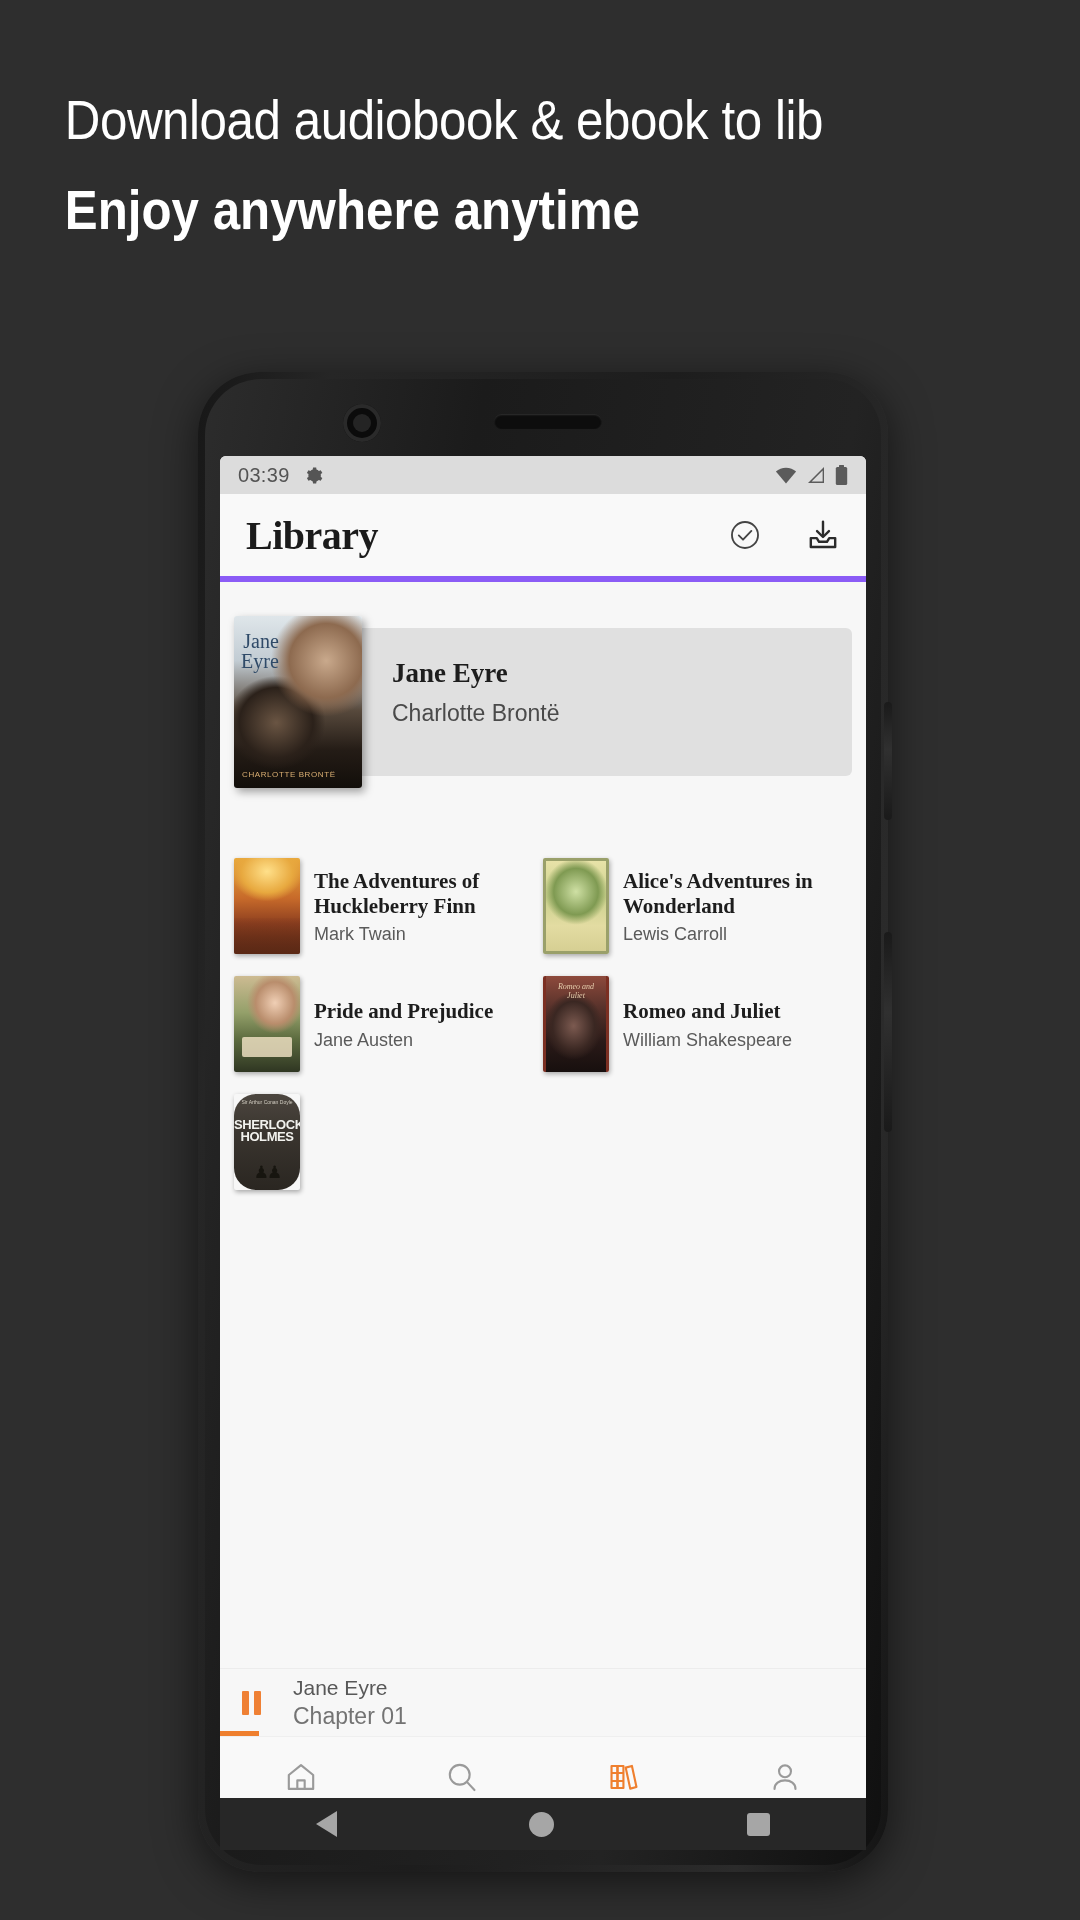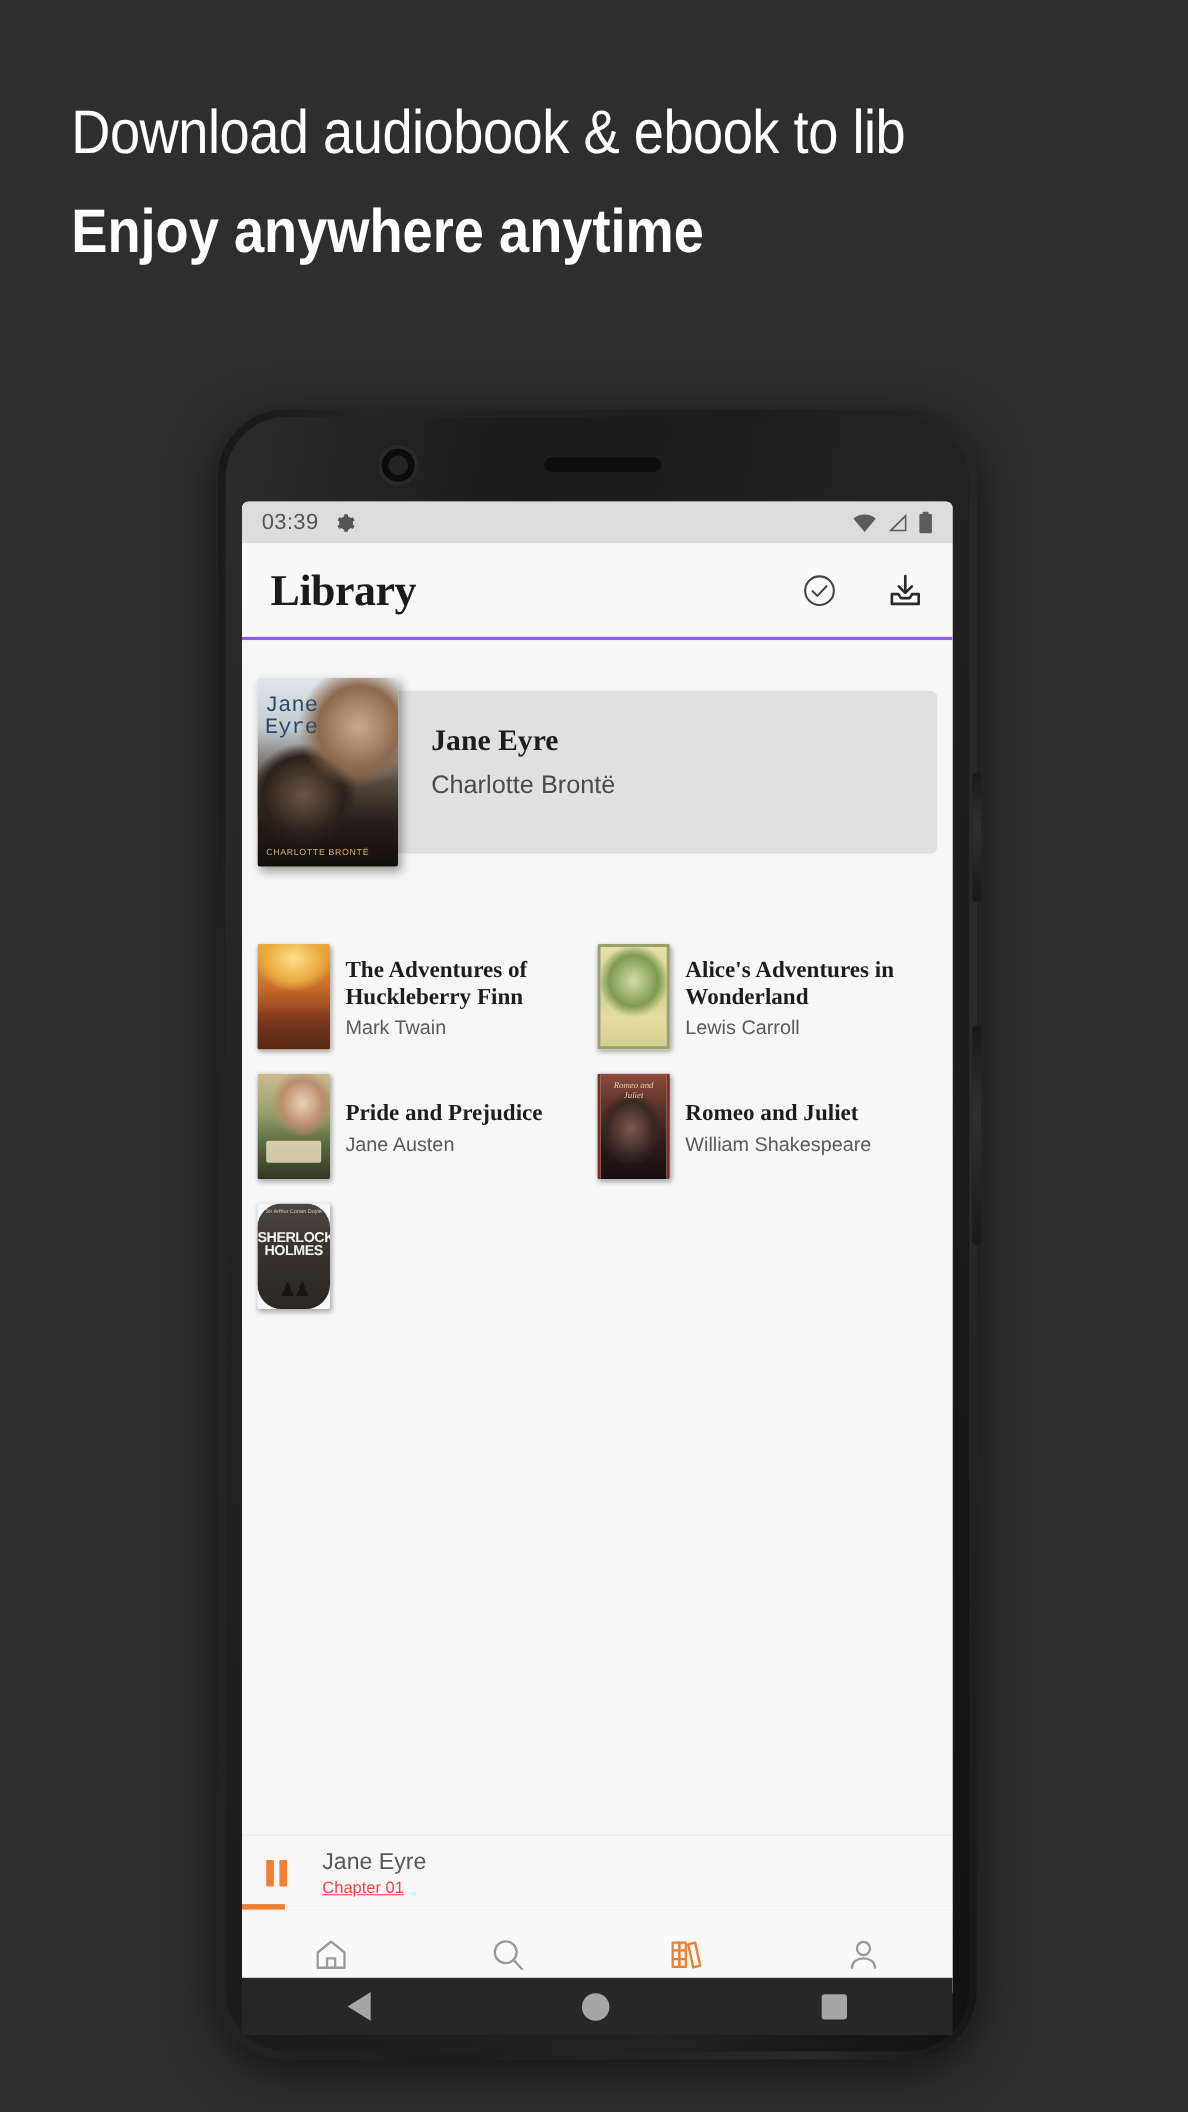--- a/index.html
+++ b/index.html
@@ -137,21 +137,21 @@
   .status-gear { margin-left: 14px; display: flex; align-items: center; }
   .status-right { margin-left: auto; display: flex; align-items: center; gap: 9px; }
 
   
   .appbar {
     height: 88px;
     background: #f9f9f9;
     display: flex;
     align-items: center;
     padding: 0 26px;
-    border-bottom: 3px solid #8b5cf6;
+    border-bottom: 6px solid #8b5cf6;
     flex: none;
   }
   .appbar-title {
     font-family: "Liberation Serif", serif;
     font-weight: 700;
     font-size: 40px;
     color: #1b1b1b;
     letter-spacing: -0.5px;
   }
   .appbar-actions { margin-left: auto; display: flex; align-items: center; gap: 44px; }
@@ -271,21 +271,21 @@
   }
   .pause-icon { display: flex; gap: 5px; }
   .pause-bar {
     width: 7px;
     height: 24px;
     background: #ef8034;
     border-radius: 1px;
   }
   .player-text { margin-left: 32px; }
   .player-title { font-size: 21px; color: #585858; font-family: "Liberation Sans", sans-serif; }
-  .player-sub { font-size: 15px; color: #ef4444; margin-top: 3px; font-family: "Liberation Sans", sans-serif; text-decoration: underline; }
+  .player-sub { font-size: 23px; color: #737373; margin-top: 3px; font-family: "Liberation Sans", sans-serif; }
 
   
   .bottomnav {
     flex: none;
     height: 80px;
     background: #f9f9f9;
     display: flex;
     align-items: center;
     justify-content: space-around;
     border-top: 1px solid #efefef;
@@ -326,25 +326,25 @@
     width: 100%; height: 100%;
     background:
       radial-gradient(ellipse 60% 45% at 72% 26%, #c9a98c 0%, #8d6a4f 48%, rgba(60,42,30,0) 72%),
       radial-gradient(ellipse 48% 34% at 33% 62%, #6a5543 0%, #2b211a 60%, rgba(20,16,12,0) 80%),
       linear-gradient(180deg, #dfe6ea 0%, #c2ccd3 26%, #57493c 55%, #241c16 78%, #120e0a 100%);
     position: relative;
   }
   .cover-janeeyre .ttl {
     position: absolute;
     left: 7px; top: 16px;
-    font-family: Liberation Mono, monospace;
+    font-family: Liberation Serif, serif;
     font-size: 20px;
     color: #2f4a68;
     line-height: 0.98;
-    text-align: center;
+    text-align: right;
   }
   .cover-janeeyre .byl {
     position: absolute;
     left: 8px; bottom: 9px;
     font-size: 8px;
     letter-spacing: 0.6px;
     color: #d9ae72;
     font-family: "Liberation Sans", sans-serif;
   }
 

